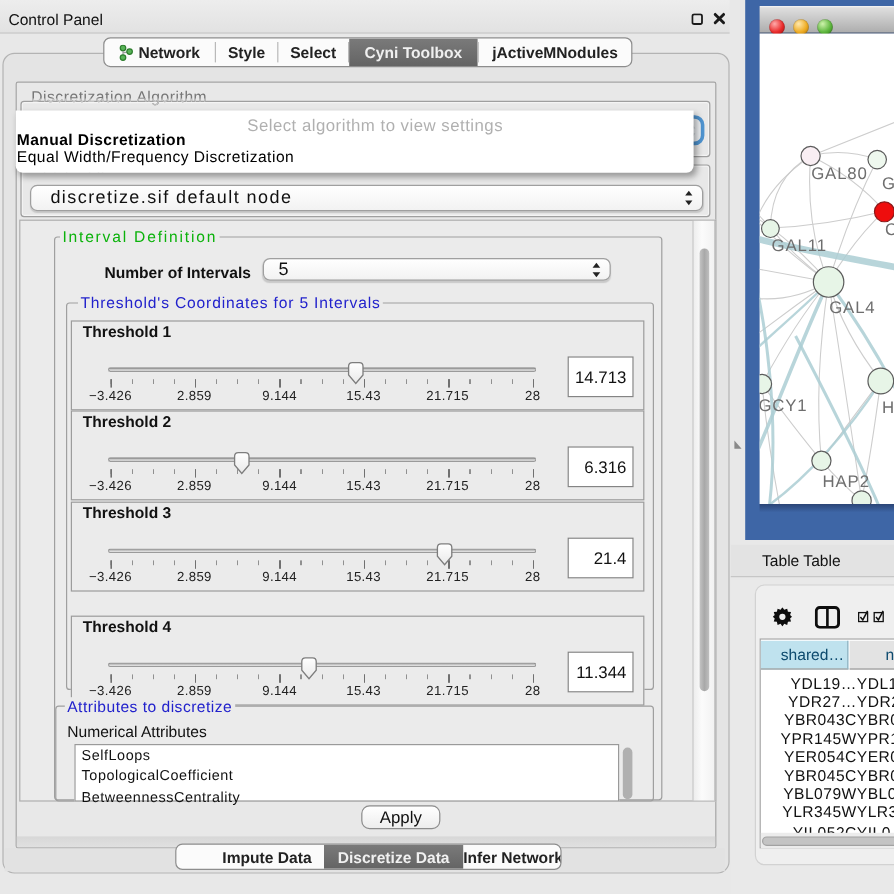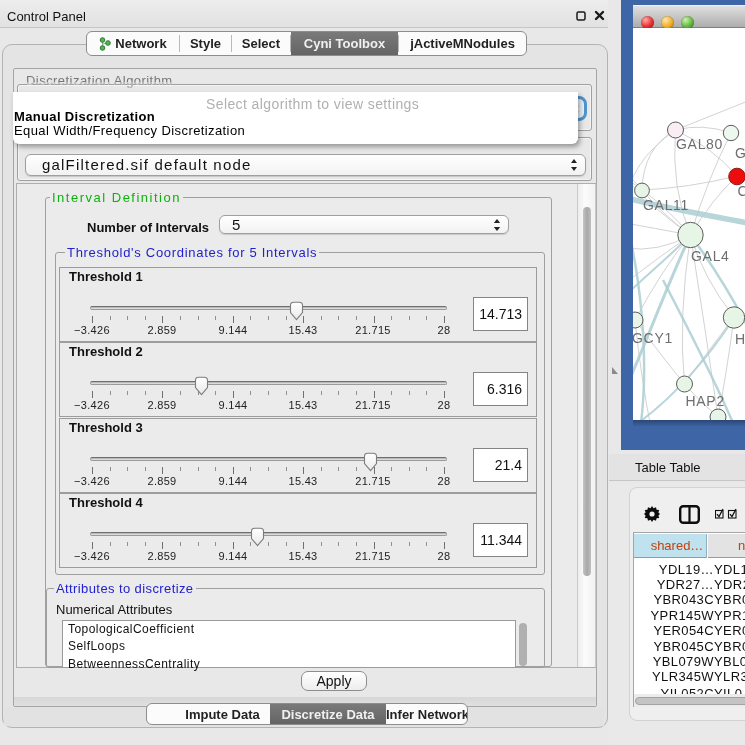--- a/index.html
+++ b/index.html
@@ -92,21 +92,21 @@
 
 
 #tphead { left:609px; top:454px; width:136px; height:27px; background:#e3e3e3;
   border-bottom:1px solid #c6c6c6; }
 #tphead .t { position:absolute; left:26px; top:6px; font-size:13px; color:#111; }
 #tparea { left:609px; top:483px; width:136px; height:262px; background:#e9e9e9; }
 #tpbox { left:629px; top:487px; width:130px; height:234px; background:#efefef;
   border:1px solid #d2d2d2; border-radius:8px; }
 #tview { left:633px; top:532px; width:120px; height:175px; background:#fff;
   border:1px solid #a5a5a5; }
-.hcell { position:absolute; top:534px; height:24px; font-size:13px; color:#c2410c;
+.hcell { position:absolute; top:534px; height:24px; font-size:13px; color:#0c4a6e;
   display:flex; align-items:center; justify-content:center; }
 .trow { position:absolute; left:639px; width:110px; height:14.7px; font-size:13px; letter-spacing:0.4px;
   color:#111; white-space:nowrap; }
 .trow span { display:inline-block;text-align:right; }
 </style>
 </head>
 <body>
 <div id="stage">
 
   <div class="abs" id="titlebar">
@@ -129,21 +129,21 @@
 
   <div class="abs" style="left:553px;top:96px;width:34px;height:25px;background:#eef1f4;border:3px solid #4f94d0;border-radius:8px"></div>
   <svg class="abs" style="left:571px;top:101px" width="10" height="16" viewBox="0 0 10 16">
     <path d="M5 1 L8.5 6 L1.5 6 Z" fill="#cfd6dc"></path>
       <path d="M5 15 L8.5 10 L1.5 10 Z" fill="#cfd6dc"></path>
   </svg>
 
   <div class="group" style="left:17px;top:137px;width:575px;height:44px"></div>
   <div class="glabel" style="left:26px;top:131px;color:#111">Table Data</div>
   <div class="combo" style="left:25px;top:154px;width:561px;height:22px">
-    <div class="txt">galFiltered.sif default node</div>
+    <div class="txt">discretize.sif default node</div>
     <svg class="updn" width="8" height="13" viewBox="0 0 8 13">
       <path d="M4 0.5 L7 4.5 L1 4.5 Z" fill="#222"></path>
         <path d="M4 12.5 L7 8.5 L1 8.5 Z" fill="#222"></path>
     </svg>
   </div>
 
   <div class="abs" style="left:16px;top:183px;width:581px;height:485px;border:1px solid #aeaeae;background:#ebebeb"></div>
 
   <div class="group" style="left:45px;top:197px;width:507px;height:470px;box-shadow:none"></div>
   <div class="glabel" style="left:50px;top:190px;color:#0bb20b;background:#ebebeb;letter-spacing:1.5px">Interval Definition</div>
@@ -216,21 +216,21 @@
     <span class="ticklab" style="left:313px">21.715</span>
     <span class="ticklab" style="left:384px">28</span>
     <svg class="thumb" style="left:302px" width="17" height="20" viewBox="0 0 17 20">
       <path d="M2.5 11.5 L2.5 4.3 Q2.5 1.2 5.6 1.2 L11.4 1.2 Q14.5 1.2 14.5 4.3 L14.5 11.5 L8.5 18.6 Z" fill="url(#thg)" stroke="#7d7d7d" stroke-width="1.1"></path>
     </svg>
     <div class="valbox">
         <span>21.4</span>
       </div>
   </div>
 
-  <div class="thbox" style="top:493px">
+  <div class="thbox" style="top:513px">
     <div class="title">Threshold 4</div>
     <div class="track"></div>
     <div class="ticks-minor"></div>
     <div class="ticks-major"></div>
     <span class="ticklab" style="left:32px">−3.426</span>
     <span class="ticklab" style="left:102px">2.859</span>
     <span class="ticklab" style="left:173px">9.144</span>
     <span class="ticklab" style="left:243px">15.43</span>
     <span class="ticklab" style="left:313px">21.715</span>
     <span class="ticklab" style="left:384px">28</span>
@@ -239,22 +239,22 @@
     </svg>
     <div class="valbox">
         <span>11.344</span>
       </div>
   </div>
 
   <div class="group" style="left:46px;top:588px;width:499px;height:80px;box-shadow:none"></div>
   <div class="glabel" style="left:54px;top:581px;color:#2222cc;background:#ebebeb;letter-spacing:0.4px">Attributes to discretize</div>
   <div class="abs" style="left:56px;top:602px;font-size:13px;font-weight:normal;color:#111">Numerical Attributes</div>
   <div class="abs" id="numlist">
+    <div>SelfLoops</div>
     <div>TopologicalCoefficient</div>
-    <div>SelfLoops</div>
     <div>BetweennessCentrality</div>
   </div>
   <div class="abs" style="left:519px;top:623px;width:8px;height:43px;background:#b0b0b0;border-radius:4px"></div>
 
   <div class="sbtrack" style="left:577px;top:184px;width:19px;height:483px"></div>
   <div class="sbthumb" style="left:583px;top:207px;width:8px;height:369px"></div>
 
   <div class="abs" style="left:14px;top:697px;width:582px;height:9px;background:linear-gradient(#d7d7d7,#e0e0e0)"></div>
   <div class="abs" style="left:4px;top:707px;width:600px;height:19px;background:#e2e2e2"></div>
 

